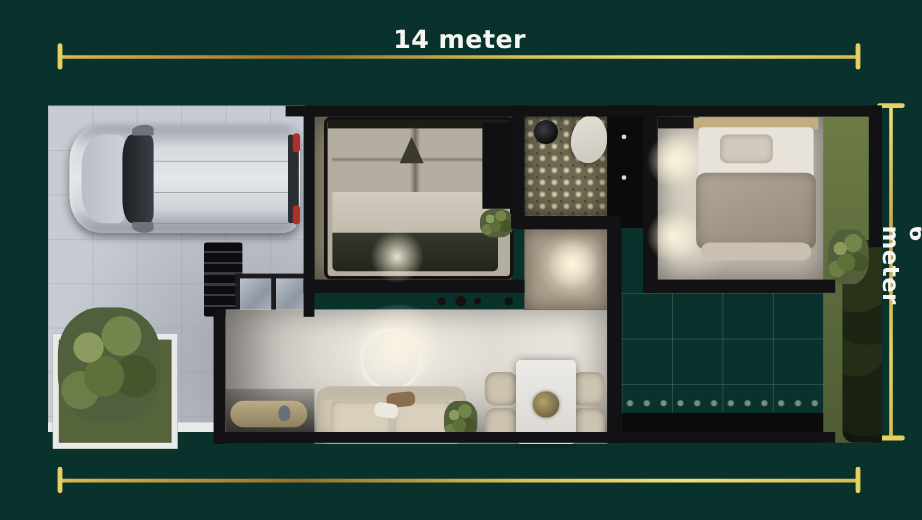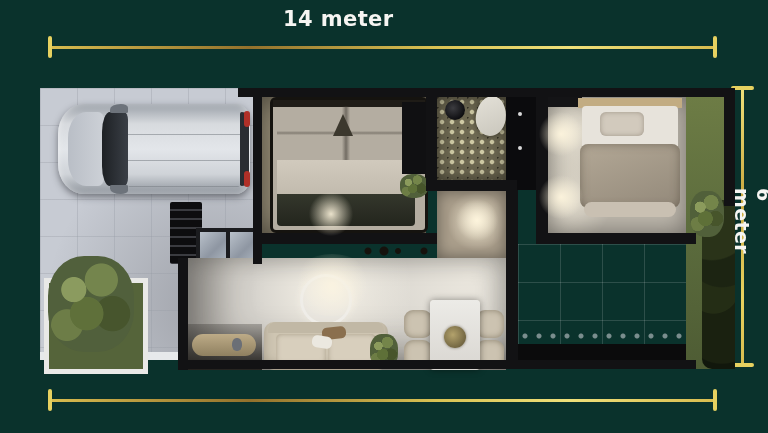--- a/index.html
+++ b/index.html
@@ -2,21 +2,21 @@
 <html><head>
 <meta charset="utf-8">
 <style>
   html,body{margin:0;padding:0;background:#0a322c;}
   .abs{position:absolute;}
   #stage{position:relative;width:768px;height:433px;background:#0a322c;overflow:hidden;
          font-family:"DejaVu Sans","Liberation Sans",sans-serif;}
 
   
   .dim-label{color:#f6f5f2;font-size:21px;font-weight:600;letter-spacing:.4px;}
-  #label-top{left:283px;top:7px;width:200px;text-align:left;}
+  #label-top{left:283px;top:21px;width:200px;text-align:center;}
   #label-right{left:713px;top:188px;width:80px;height:80px;display:flex;align-items:center;
                justify-content:center;transform:rotate(90deg);font-size:19px;}
   .dim-line-h{height:3px;background:linear-gradient(90deg,#d8bc4f,#93712c 30%,#d9c253 58%,#efe07a 78%,#d8bc4f);border-radius:2px;}
   #line-top{left:50px;top:46px;width:666px;}
   #line-bottom{left:50px;top:399px;width:666px;}
   #line-right{left:741px;top:87px;width:3px;height:280px;border-radius:2px;
               background:linear-gradient(180deg,#efe07a,#c9a83f 40%,#e8d25f 75%,#d8bc4f);}
   .tick-v{width:4px;height:22px;background:#e6d160;border-radius:2px;}
   .tick-h{width:23px;height:4px;background:#e6d160;border-radius:2px;}
   #tick-tl{left:48px;top:36px;} #tick-tr{left:713px;top:36px;}

